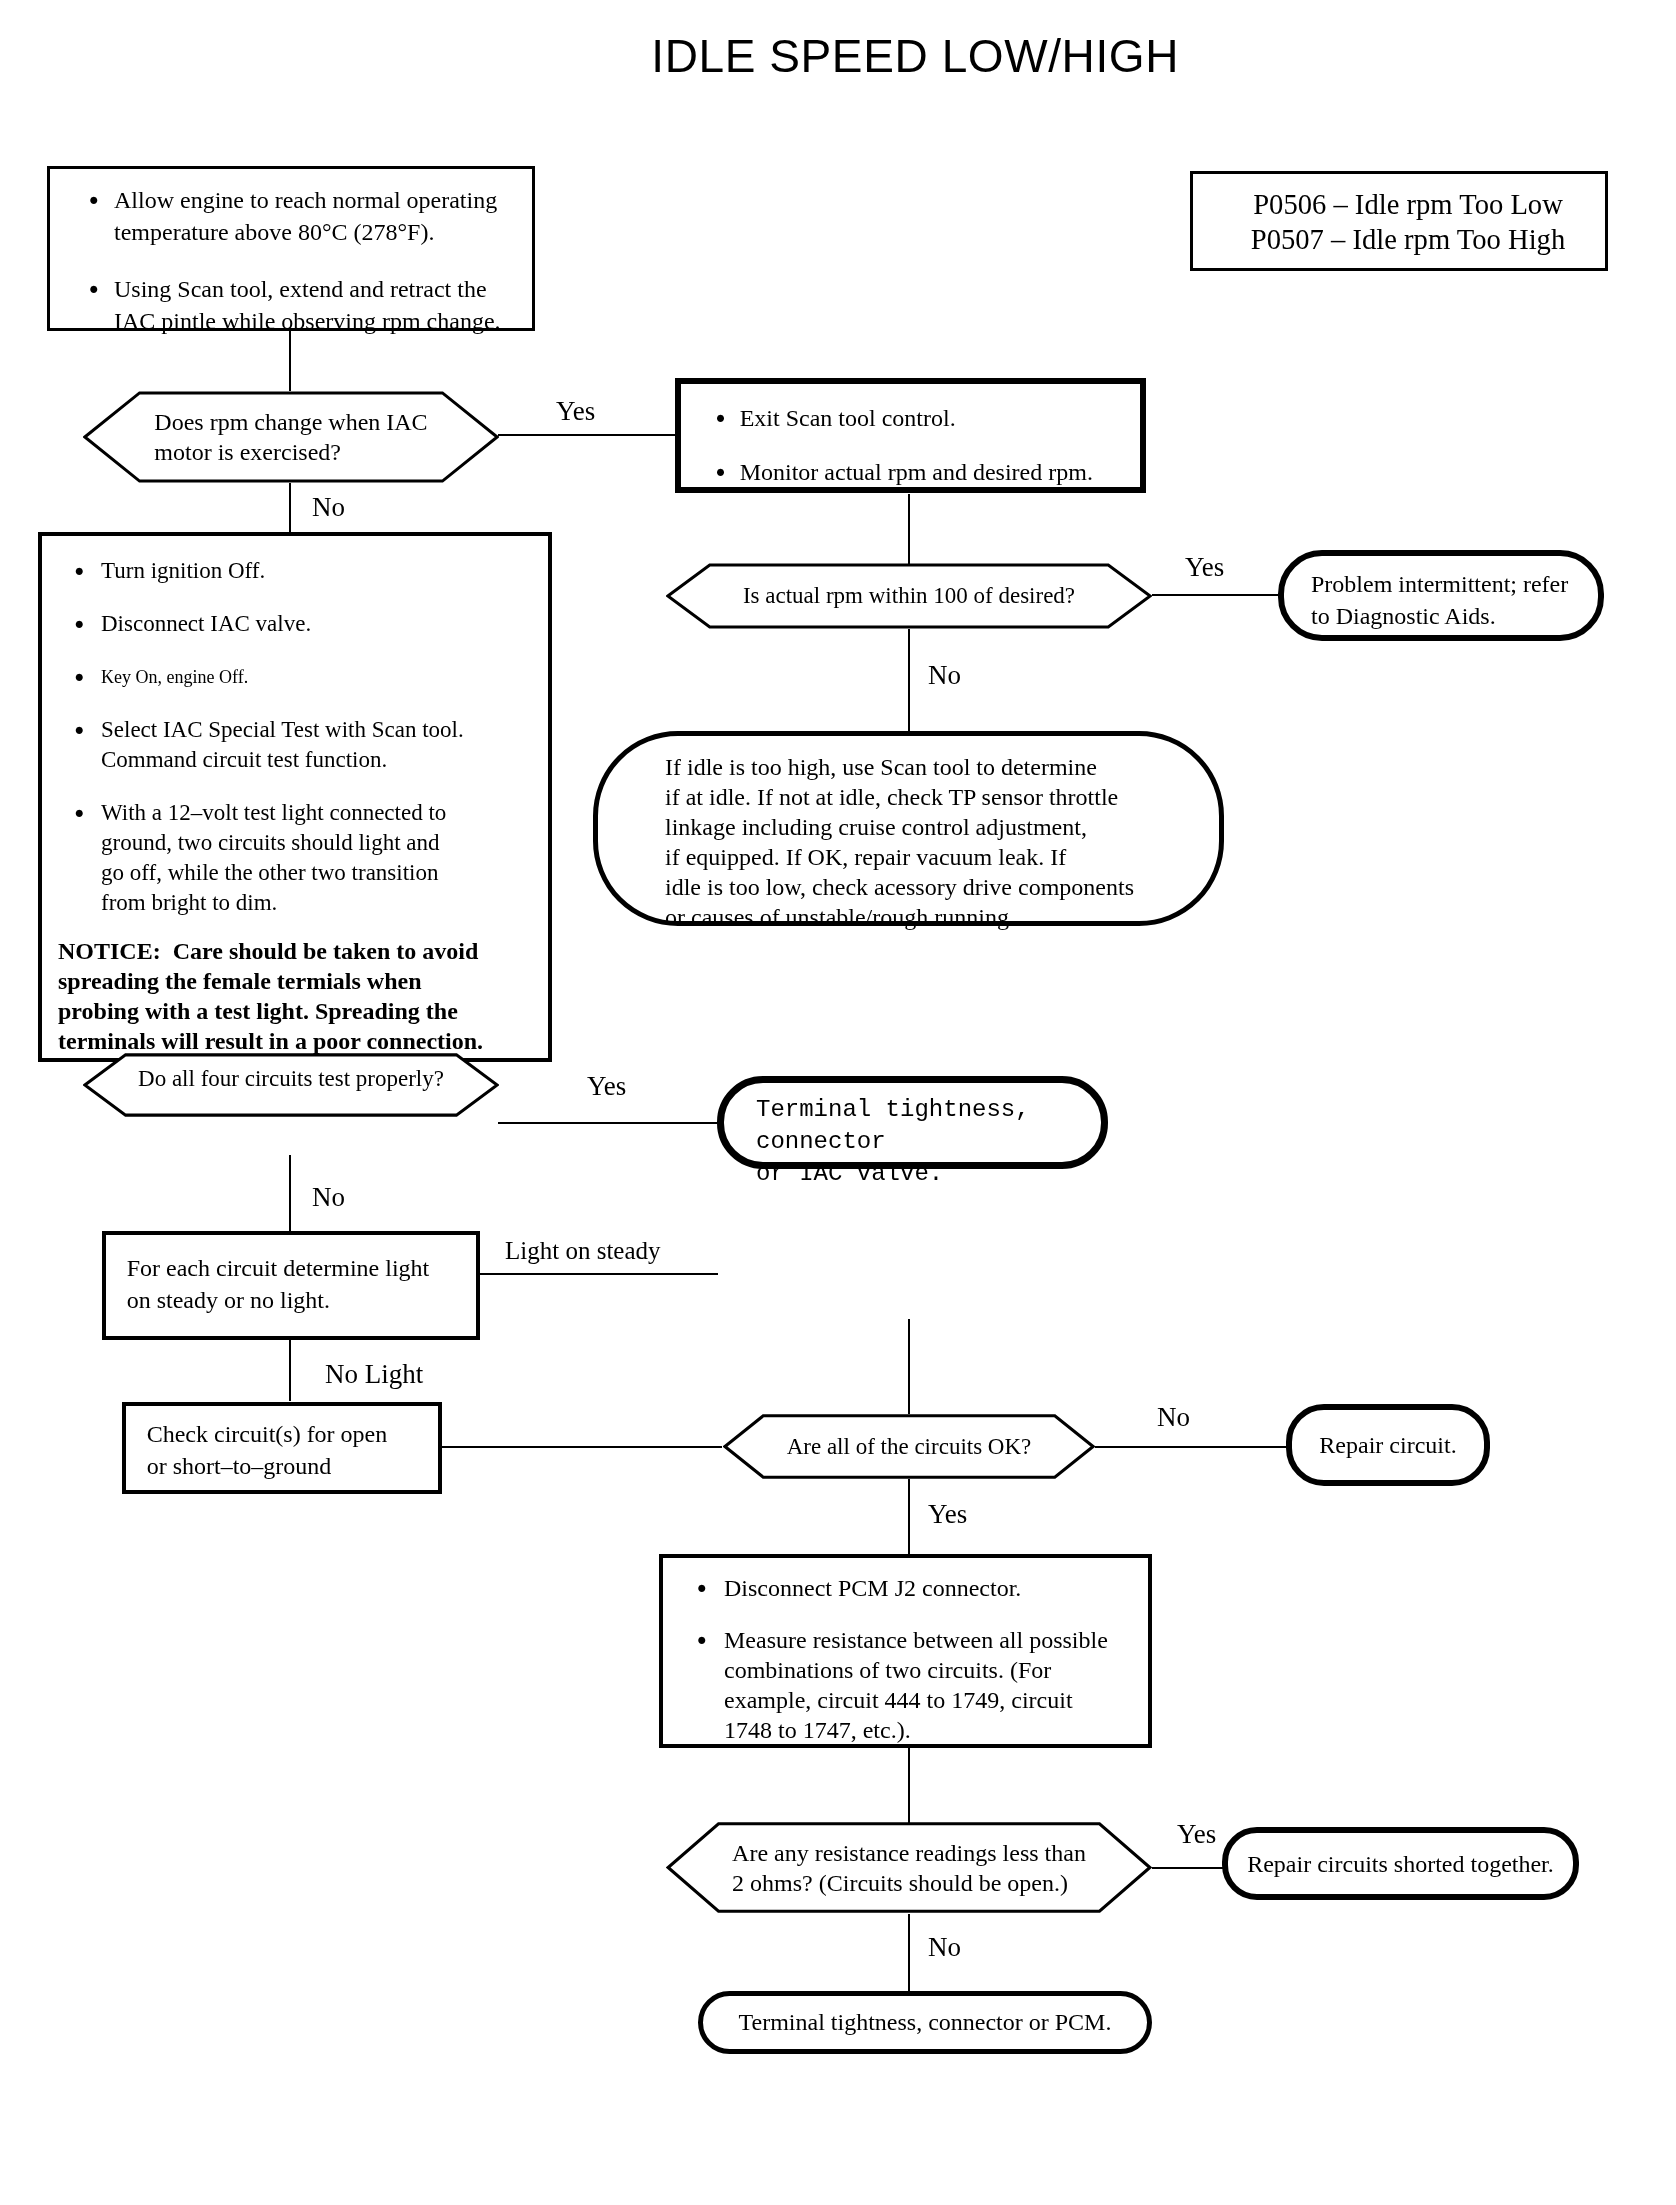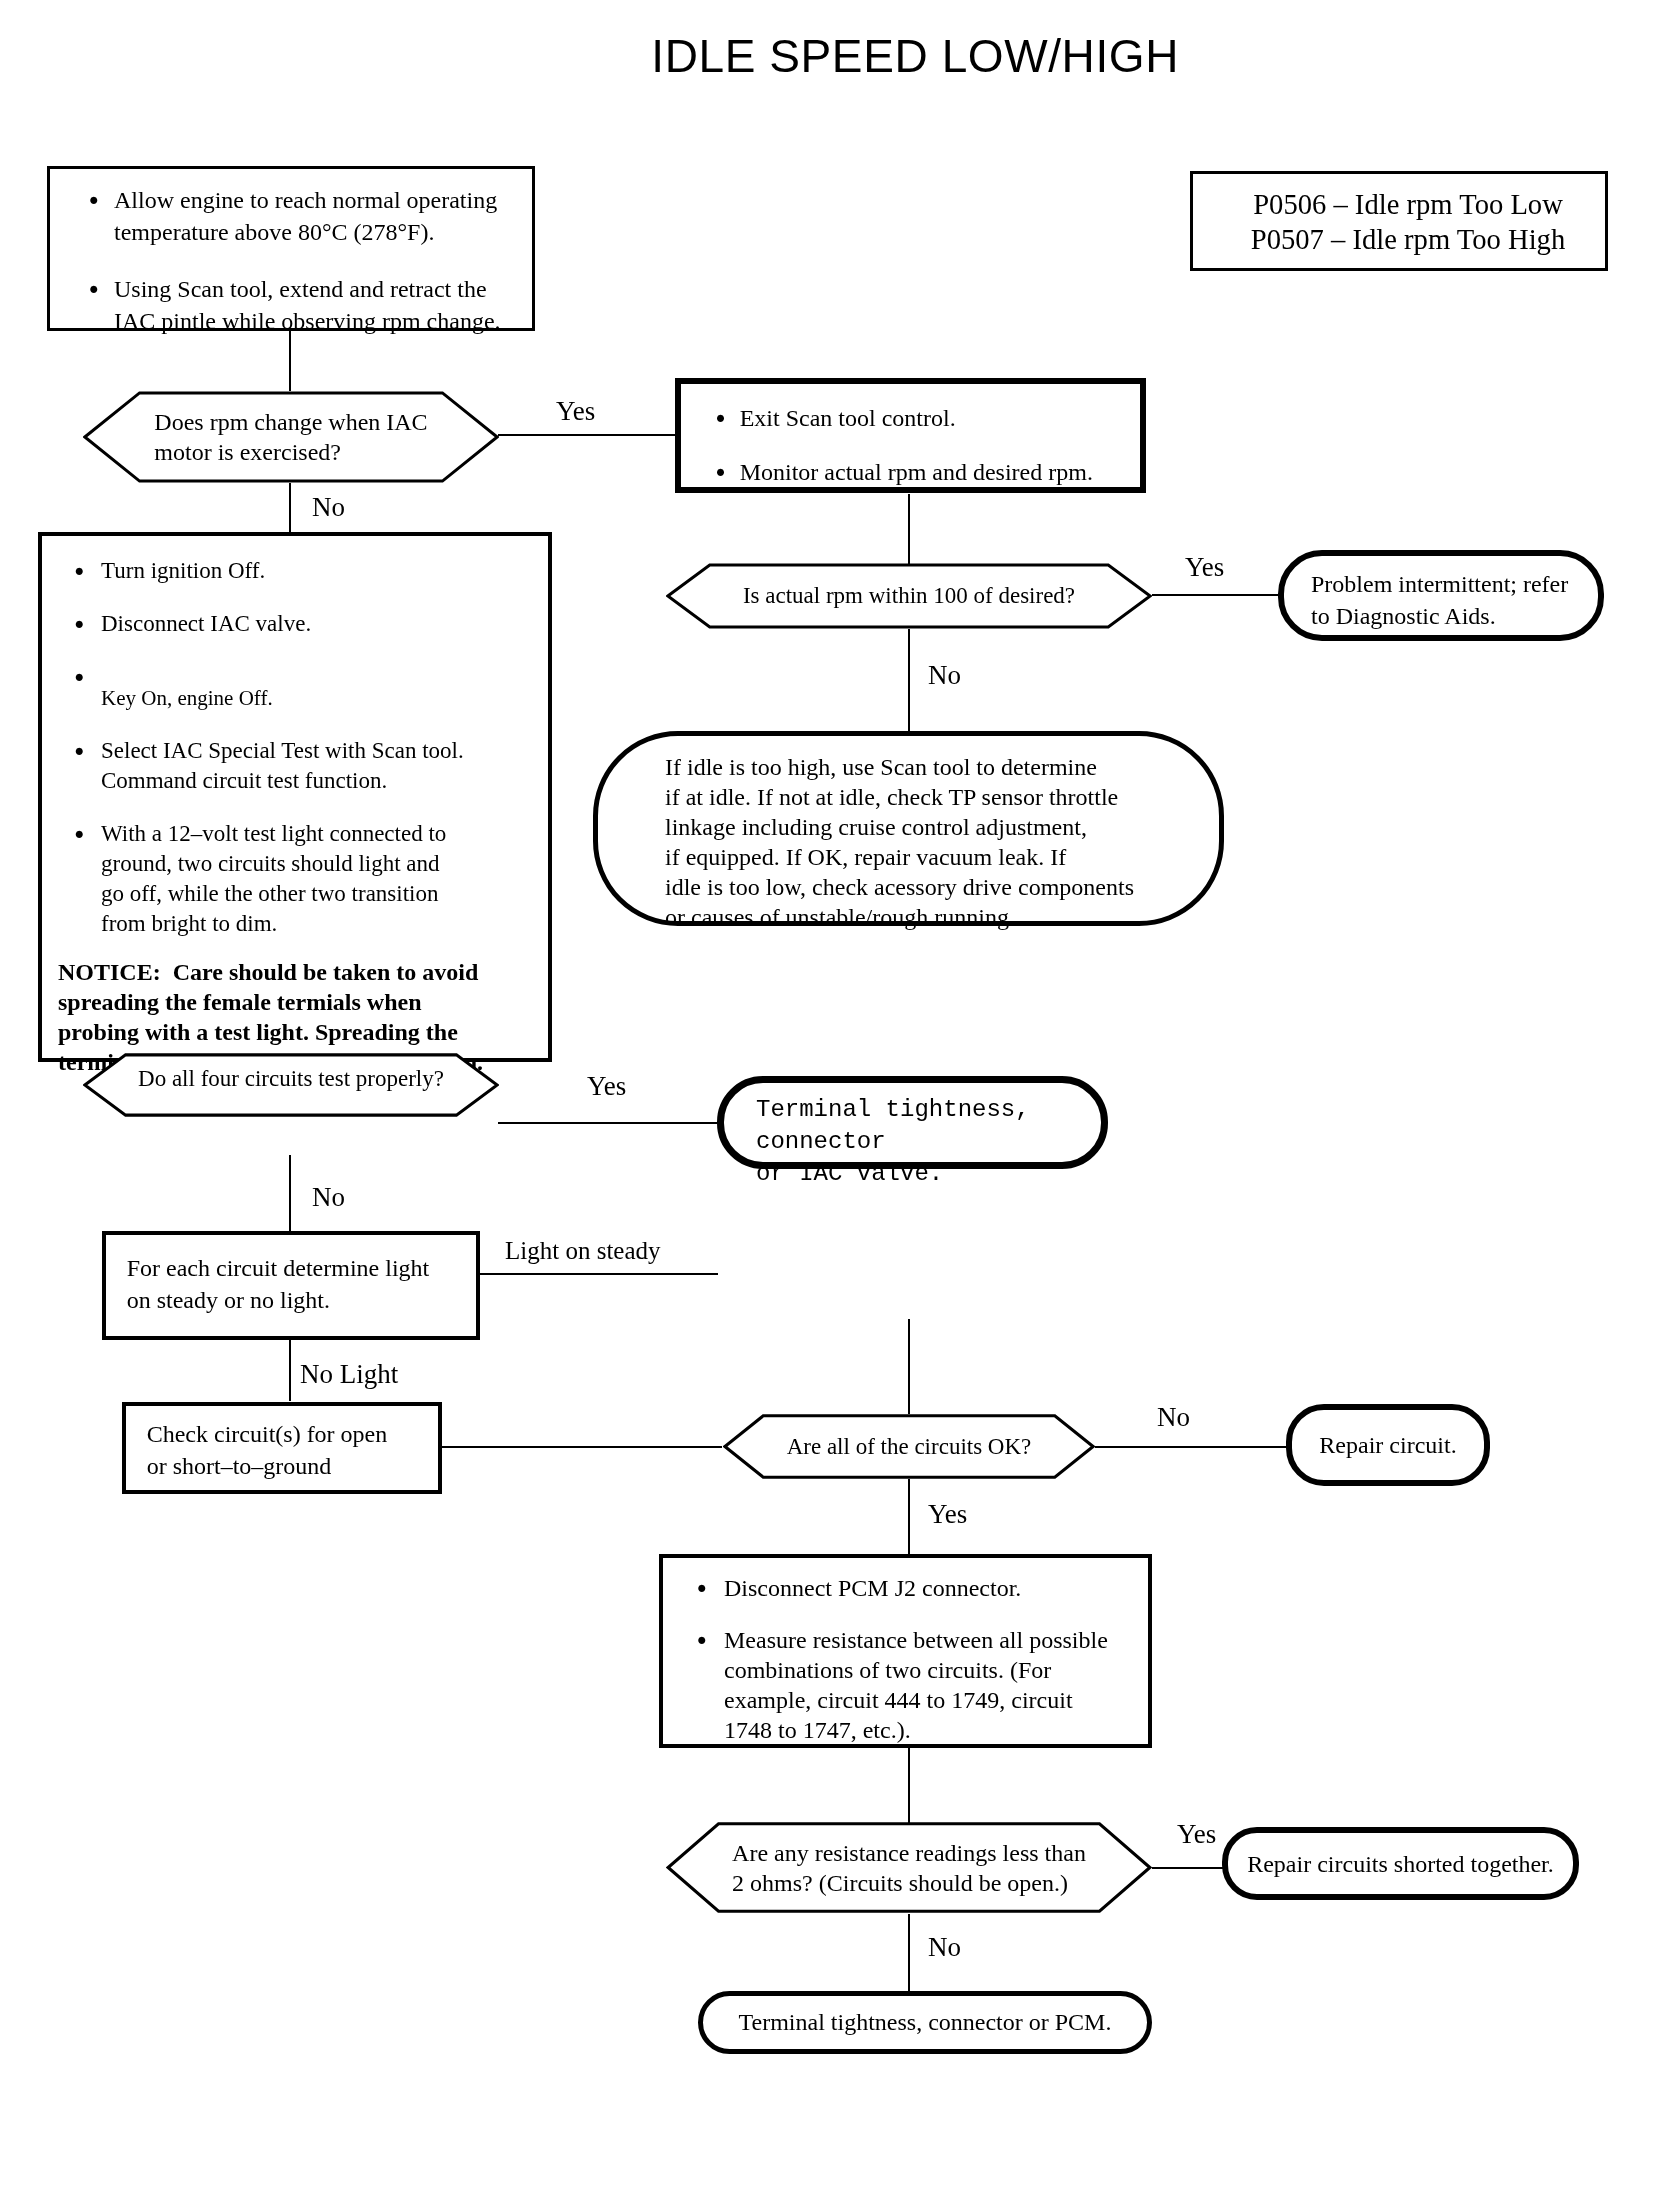--- a/index.html
+++ b/index.html
@@ -107,21 +107,21 @@
     <div class="brow" style="margin-bottom:23px;">
       <span class="bdot" style="width:43px;font-size:16.4px;line-height:30px;">●</span>
       <div class="pre" style="font-size:23px;line-height:30px;">Turn ignition Off.</div>
     </div>
     <div class="brow" style="margin-bottom:23px;">
       <span class="bdot" style="width:43px;font-size:16.4px;line-height:30px;">●</span>
       <div class="pre" style="font-size:23px;line-height:30px;">Disconnect IAC valve.</div>
     </div>
     <div class="brow" style="margin-bottom:23px;">
       <span class="bdot" style="width:43px;font-size:16.4px;line-height:30px;">●</span>
-      <div class="pre" style="font-size:21px;line-height:30px;margin-top:21px;">Key On, engine Off.</div>
+      <div class="pre" style="font-size:18px;line-height:30px;">Key On, engine Off.</div>
     </div>
     <div class="brow" style="margin-bottom:23px;">
       <span class="bdot" style="width:43px;font-size:16.4px;line-height:30px;">●</span>
       <div class="pre" style="font-size:23px;line-height:30px;">Select IAC Special Test with Scan tool.
 Command circuit test function.</div>
     </div>
     <div class="brow" style="margin-bottom:18px;">
       <span class="bdot" style="width:43px;font-size:16.4px;line-height:30px;">●</span>
       <div class="pre" style="font-size:23px;line-height:30px;">With a 12–volt test light connected to
 ground, two circuits should light and
@@ -158,21 +158,21 @@
     <div class="txt pre">For each circuit determine light
 on steady or no light.</div>
   </div>
 
   <div class="lbl" style="left:505px;top:1236px;font-size:25px;">Light on steady</div>
   <div class="abs line" style="left:480px;top:1273px;width:238px;height:2.4px;"></div>
 
 
   <div class="abs line" style="left:908px;top:1319px;width:2.4px;height:95px;"></div>
 
-  <div class="lbl" style="left:300px;top:1359px;">No Light</div>
+  <div class="lbl" style="left:325px;top:1359px;">No Light</div>
   <div class="abs line" style="left:289px;top:1340px;width:2.4px;height:61px;"></div>
 
   <div class="abs box" style="left:122px;top:1402px;width:320px;height:92px;border-width:4.9px;padding:12px 0 0 20.7px;">
     <div class="txt pre">Check circuit(s) for open
 or short–to–ground</div>
   </div>
 
   <div class="abs line" style="left:441px;top:1446px;width:281px;height:2.4px;"></div>
 
   <div class="abs hex" style="left:723px;top:1414px;width:372px;height:65px;">

